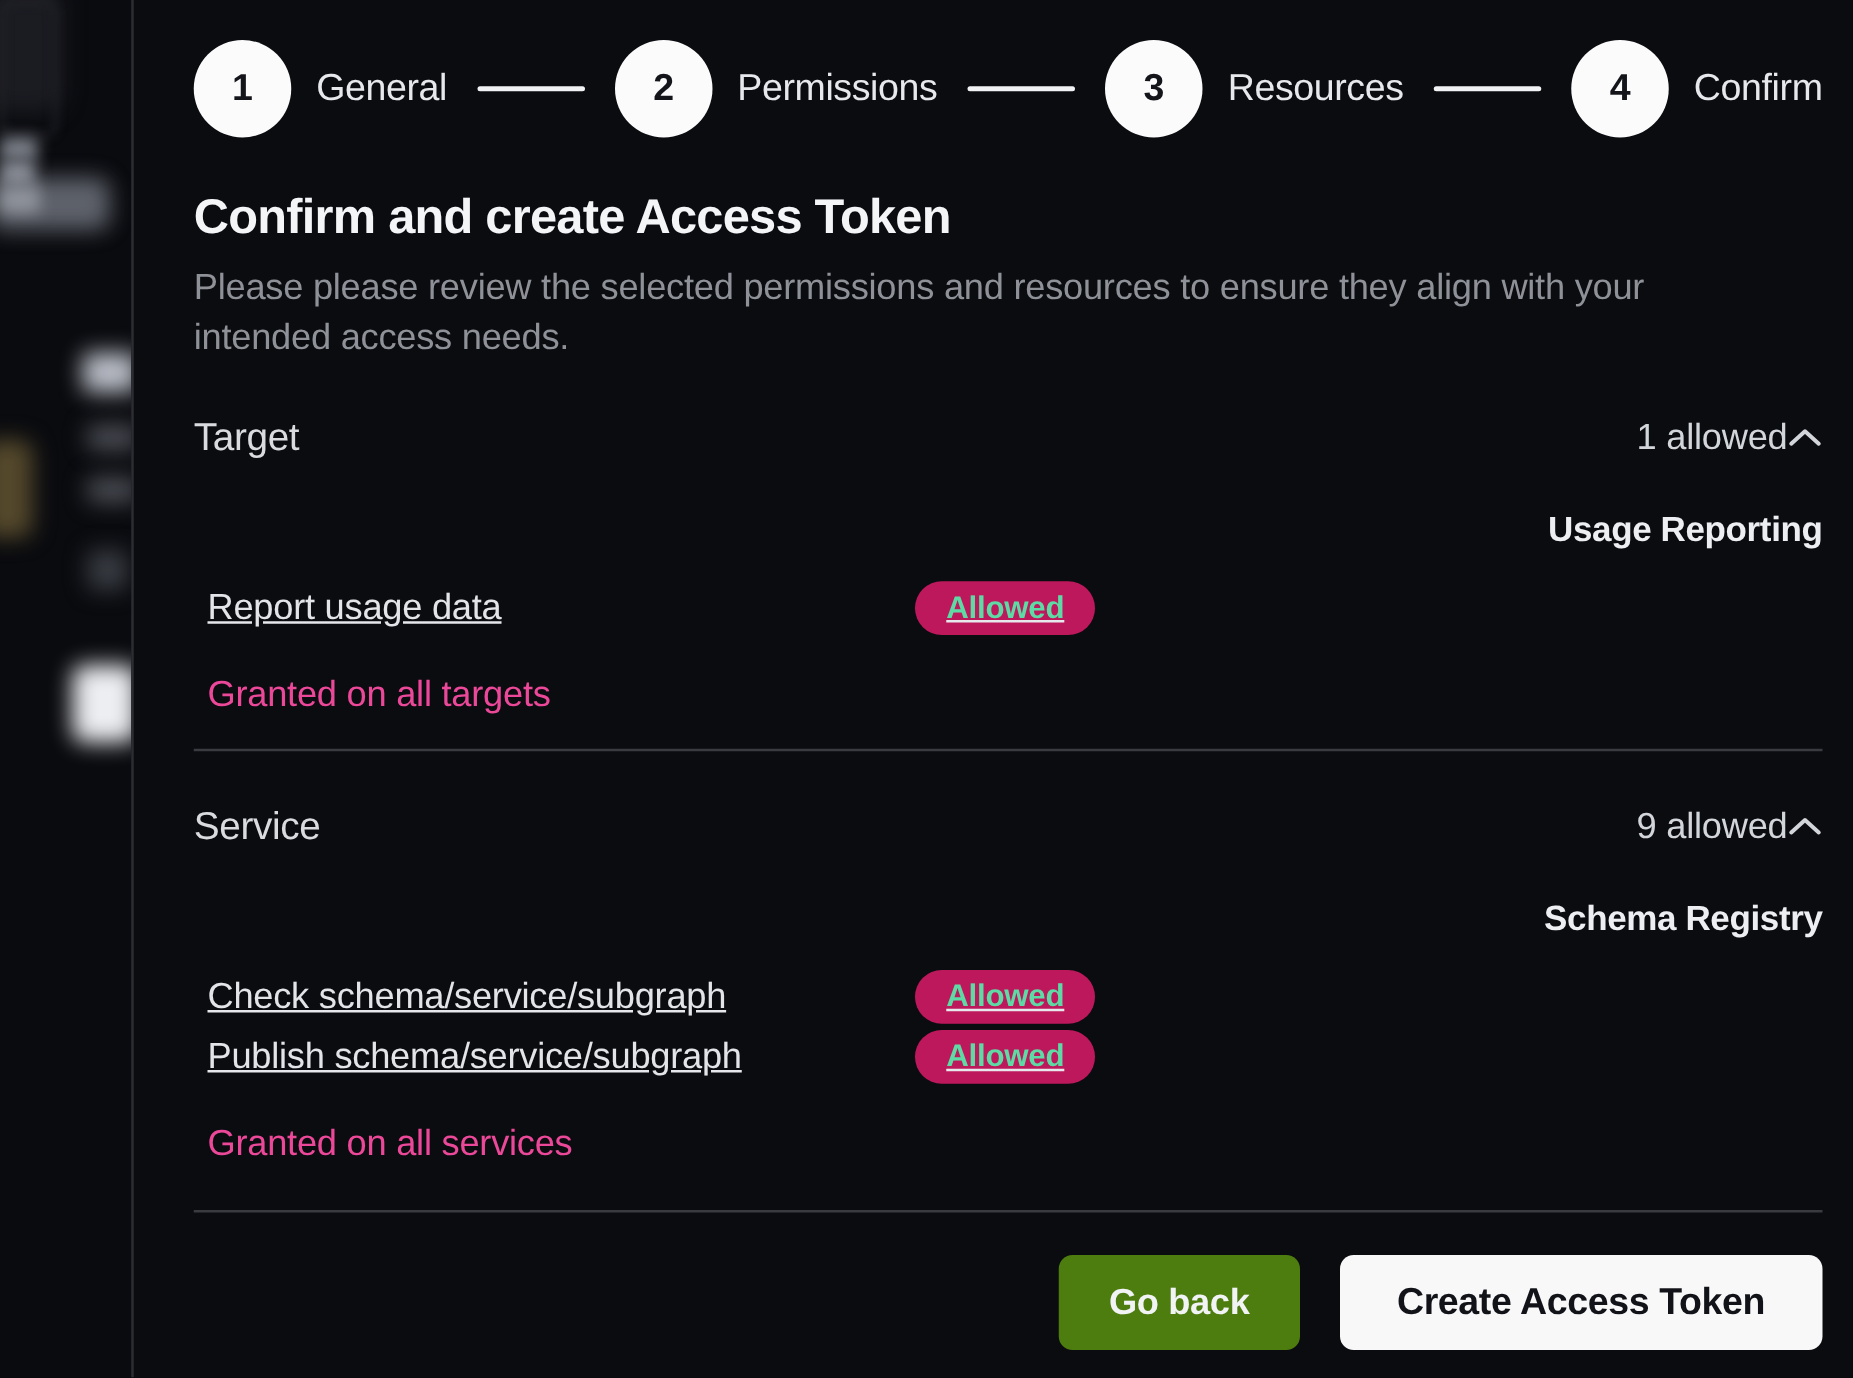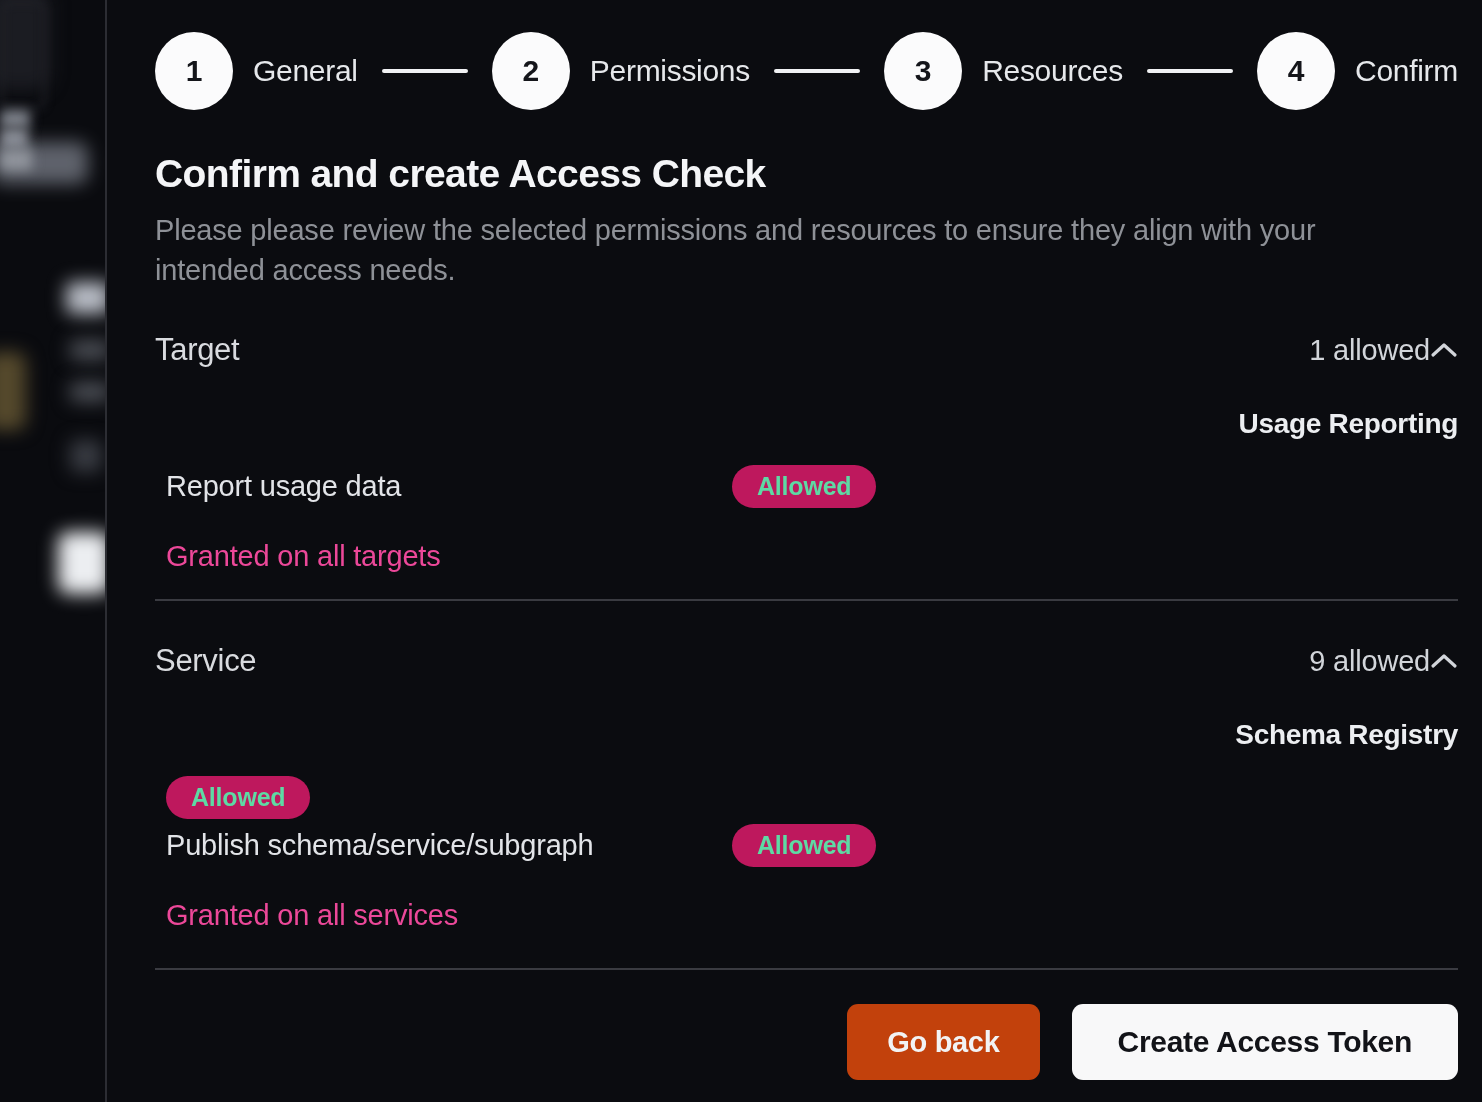--- a/index.html
+++ b/index.html
@@ -61,37 +61,37 @@
     margin-top:42px; cursor:pointer;
   }
   .section-title { font-size:31px; font-weight:500; color:#d9dbdf; letter-spacing:-0.3px; }
   .section-right { display:flex; align-items:center; }
   .allowed-count { font-size:29px; color:#d2d5da; letter-spacing:-0.2px; }
   .chev { width:28px; height:18px; display:block; }
 
   .perm-group { margin-top:40px; padding-left:11px;text-align:right; }
   .group-title { font-size:28px; font-weight:700; color:#eceef1; letter-spacing:-0.3px; }
   .perm-rows { margin-top:22px; }
-  .perm-row { display:grid; grid-template-columns:566px auto; align-items:center; height:48px; justify-items:start; }
+  .perm-row { display:grid; grid-template-columns:566px auto; align-items:center; height:48px; justify-items:start;text-decoration:underline; }
   .perm-label { font-size:29px; color:#e2e4e8; letter-spacing:-0.2px; }
   .badge {
     background:#be185d; color:#5edaa4;
     font-size:25px; font-weight:700;
     padding:7px 25px; border-radius:999px;
     letter-spacing:-0.2px;
   }
   .granted-note { margin-top:30px; padding-left:11px; font-size:29px; color:#ec4899; letter-spacing:-0.2px; }
   .divider { margin-top:26px; height:2px; background:#3a3b41; }
   .divider-2 { margin-top:36px; }
 
   
   .footer { margin-top:34px; display:flex; justify-content:flex-end; align-items:center; gap:32px; }
   .btn { border:none; cursor:pointer; height:76px; border-radius:11px;
          font-family:"Liberation Sans","DejaVu Sans",sans-serif; letter-spacing:-0.3px; }
-  .btn-secondary { background:#c2410c; color:#f2f3f5; font-size:29px; font-weight:600; padding:0 40px; }
+  .btn-secondary { background:#4d7c0f; color:#f2f3f5; font-size:29px; font-weight:600; padding:0 40px; }
   .btn-primary   { background:#f8f8f9; color:#121318; font-size:30px; font-weight:600; padding:16px 46px; }
 </style>
 </head>
 <body>
 
 <div class="backdrop">
   <div class="blob b-logo"></div>
   <div class="blob b-pill"></div>
   <div class="blob b-ac"></div>
   <div class="blob b-line1"></div>
@@ -122,21 +122,21 @@
       <div class="step-circle">3</div>
       <div class="step-label">Resources</div>
     </div>
     <div class="connector"></div>
     <div class="step">
       <div class="step-circle">4</div>
       <div class="step-label">Confirm</div>
     </div>
   </div>
 
-  <h1 class="page-title">Confirm and create Access Check</h1>
+  <h1 class="page-title">Confirm and create Access Token</h1>
   <p class="page-desc">Please please review the selected permissions and resources to ensure they align with your intended access needs.</p>
 
   <div class="section-header">
     <div class="section-title">Target</div>
     <div class="section-right">
       <span class="allowed-count">1 allowed</span>
       <svg class="chev" viewBox="0 0 28 18">
         <polyline points="3,14 14,4 25,14" fill="none" stroke="#d2d5da" stroke-width="3.2" stroke-linecap="round" stroke-linejoin="round"></polyline>
       </svg>
     </div>
@@ -161,20 +161,21 @@
       <svg class="chev" viewBox="0 0 28 18">
         <polyline points="3,14 14,4 25,14" fill="none" stroke="#d2d5da" stroke-width="3.2" stroke-linecap="round" stroke-linejoin="round"></polyline>
       </svg>
     </div>
   </div>
 
   <div class="perm-group">
     <div class="group-title">Schema Registry</div>
     <div class="perm-rows">
       <div class="perm-row">
+        <span class="perm-label">Check schema/service/subgraph</span>
         <span class="badge">Allowed</span>
       </div>
       <div class="perm-row">
         <span class="perm-label">Publish schema/service/subgraph</span>
         <span class="badge">Allowed</span>
       </div>
     </div>
   </div>
   <div class="granted-note">Granted on all services</div>
   <div class="divider divider-2"></div>

